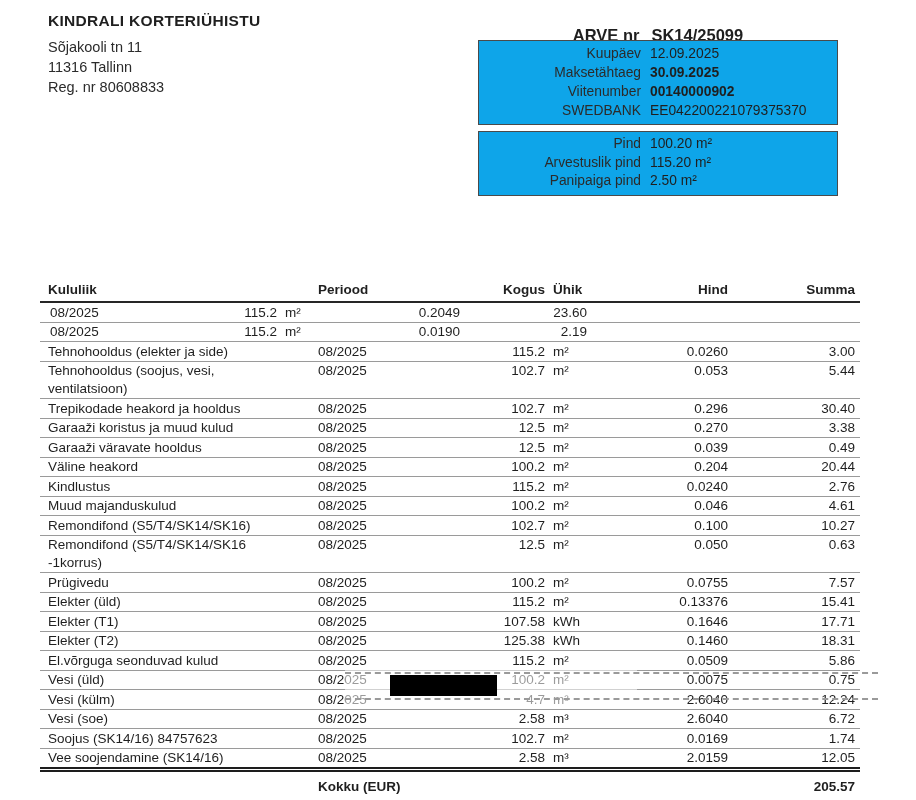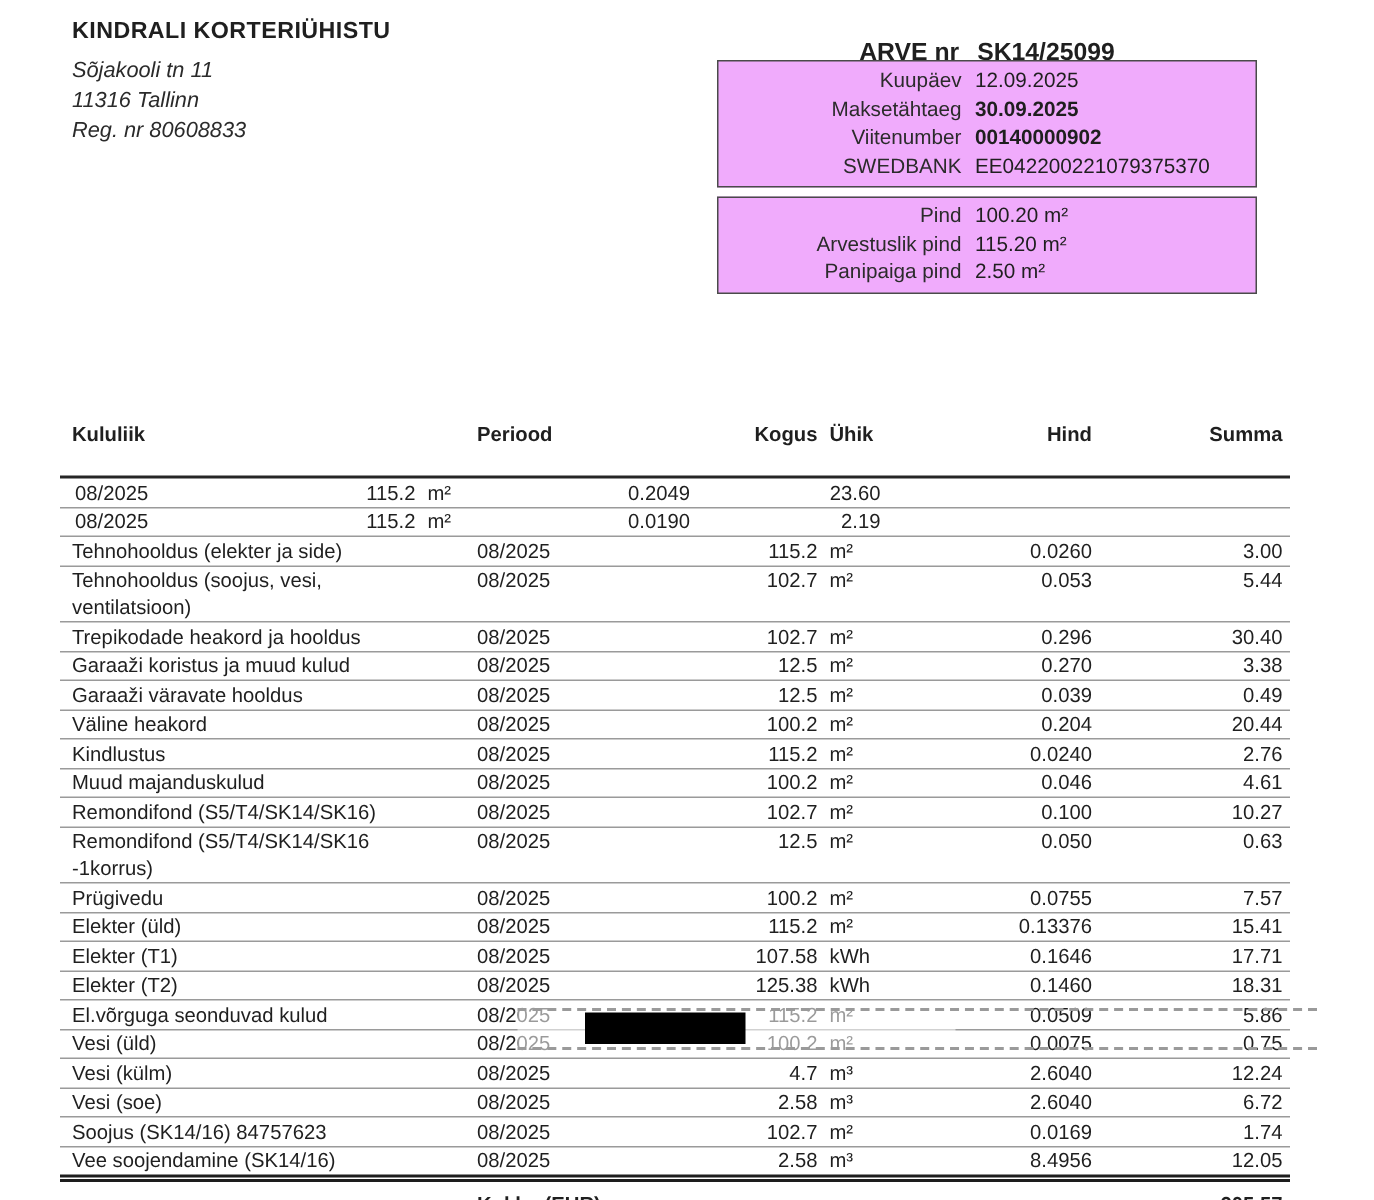--- a/index.html
+++ b/index.html
@@ -8,49 +8,49 @@
     width: 916px; height: 800px;
     position: relative;
     font-family: "Liberation Sans", sans-serif;
     color: #1f1f1f;
     overflow: hidden;
   }
 
   
   .seller { position: absolute; left: 48px; top: 12px; }
   .seller-name { font-size: 15.5px; font-weight: bold; letter-spacing: 0.3px; margin-bottom: 7px; }
-  .seller-line { font-size: 14.5px; line-height: 20px; color: #2b2b2b; font-style: italic; }
+  .seller-line { font-size: 14.5px; line-height: 20px; color: #2b2b2b; }
 
   
   .invoice-title {
     position: absolute; left: 478px; top: 26px; width: 360px;
     text-align: center; font-size: 16.5px; font-weight: bold;
     white-space: nowrap;
   }
   .invoice-title .gap { display: inline-block; width: 12px; }
 
   
   .ibox {
     position: absolute; left: 478px; width: 360px;
-    border: 1px solid #4a4a4a; background: #f0abfc;
+    border: 1px solid #4a4a4a; background: #0ea5e9;
     padding: 3px 0 4px 0;
   }
   .ibox.details { top: 40px; }
   .ibox.apartment { top: 131px; }
   .ibox-row { display: flex; line-height: 19px; font-size: 13.8px; }
   .ibox.apartment .ibox-row { line-height: 18.6px; }
   .ibox-label { width: 162px; text-align: right; color: #2b2b2b; flex: 0 0 auto; }
   .ibox-value { margin-left: 9px; flex: 1; }
   .bold { font-weight: bold; }
 
   
   .costs { position: absolute; left: 40px; top: 280px; width: 820px; font-size: 13.5px; }
   .trow { display: flex; align-items: flex-start; border-bottom: 1px solid #9a9a9a; }
   .trow.head { font-weight: bold; border-bottom: 2.5px solid #262626; }
-  .trow.head .cell { padding-top: 1px; padding-bottom: 18px; }
+  .trow.head .cell { padding-top: 1px; padding-bottom: 2px; }
   .cell { line-height: 18px; padding-top: 0.5px; }
   .c1 { width: 268px; padding-left: 8px; white-space: pre-wrap; }
   .c2 { width: 110px; padding-left: 10px; }
   .c3 { width: 127px; text-align: right; }
   .c4 { width: 60px;  padding-left: 8px; }
   .c5 { width: 123px; text-align: right; }
   .c6 { width: 132px; text-align: right; padding-right: 5px; }
   .tbody .trow:last-child { border-bottom: 5px double #1d1d1d; }
   .trow.total { border-bottom: none; font-weight: bold; }
   .trow.total .cell { padding-top: 6px; line-height: 18px; }
@@ -318,21 +318,21 @@
     <div class="cell c4">m²</div>
     <div class="cell c5">0.0169</div>
     <div class="cell c6">1.74</div>
   </div>
 
   <div class="trow">
     <div class="cell c1">Vee soojendamine (SK14/16)</div>
     <div class="cell c2">08/2025</div>
     <div class="cell c3">2.58</div>
     <div class="cell c4">m³</div>
-    <div class="cell c5">8.4956</div>
+    <div class="cell c5">2.0159</div>
     <div class="cell c6">12.05</div>
   </div>
 </div>
 
   <div class="trow total">
     <div class="cell c1"></div>
     <div class="cell c2" style="white-space:nowrap;">Kokku (EUR)</div>
     <div class="cell c3"></div>
     <div class="cell c4"></div>
     <div class="cell c5"></div>

